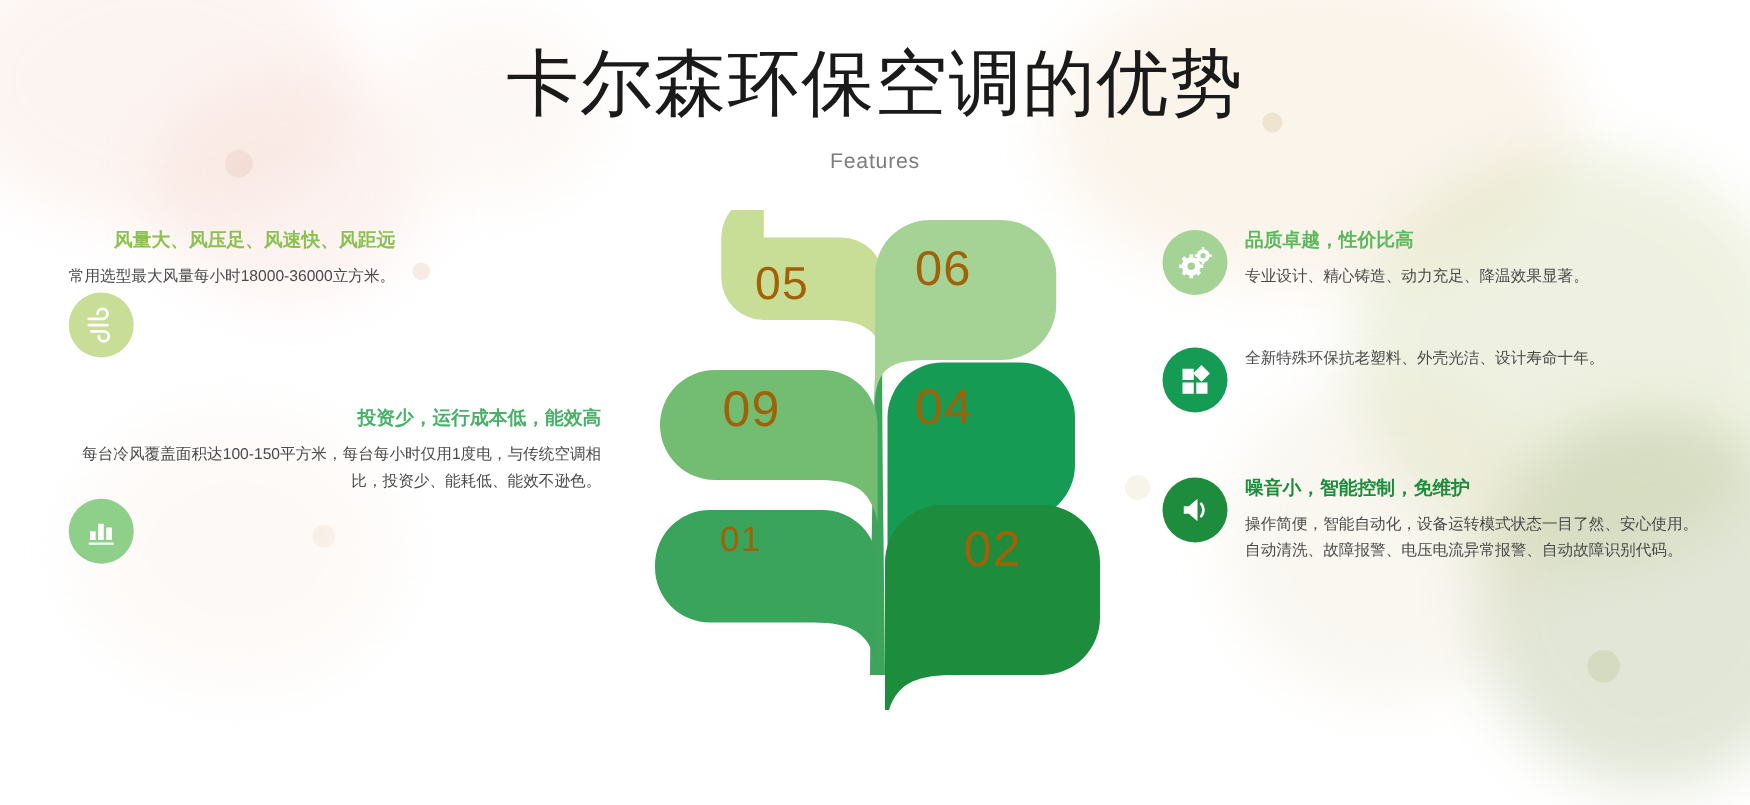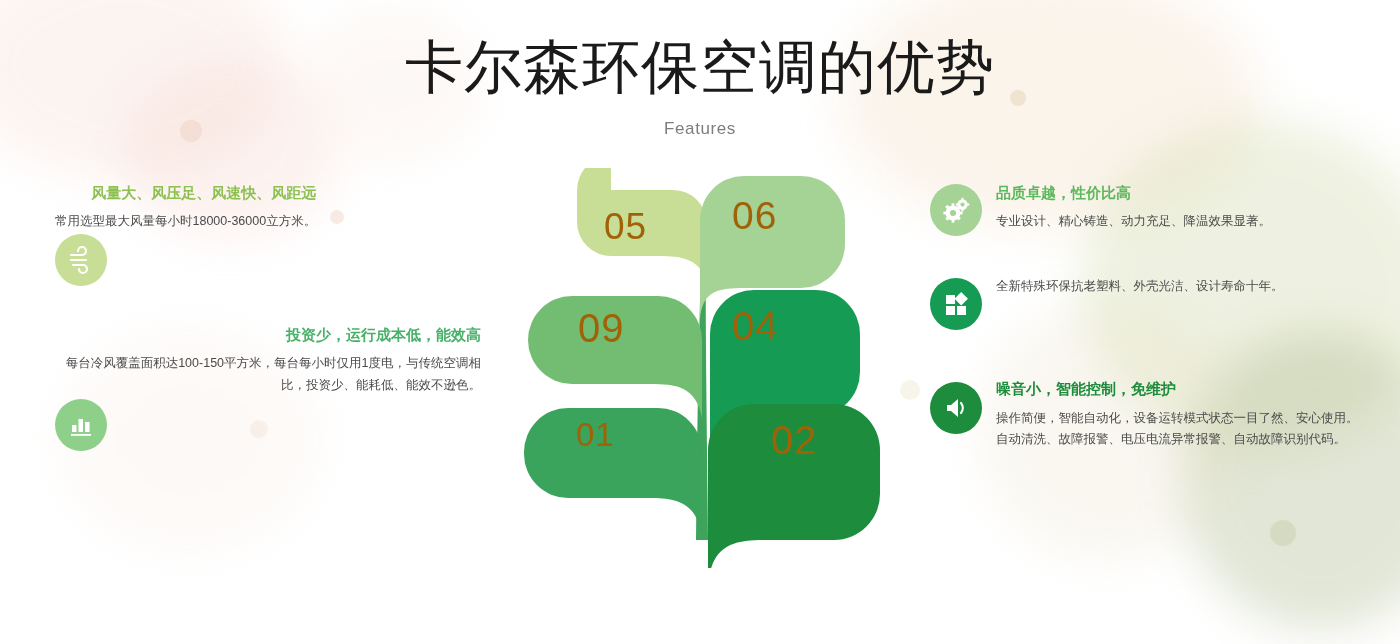--- a/index.html
+++ b/index.html
@@ -40,21 +40,21 @@
   .cluster { position: absolute; left: 516px; top: 168px; width: 380px; height: 400px; z-index: 3; }
   .cluster svg { display: block; }
   .leaf-num {
     position: absolute; color: #a16207; font-size: 38px; font-weight: 400;
     letter-spacing: 1px; line-height: 1; user-select: none;
   }
   .n05 { left: 88px;  top: 40px;  font-size: 37px; }
   .n06 { left: 216px; top: 28px;  font-size: 39px; text-align: right; }
   .n03 { left: 62px;  top: 140px; font-size: 40px; }
   .n04 { left: 216px; top: 138px; font-size: 40px; }
-  .n01 { left: 60px;  top: 250px; font-size: 33px; }
+  .n01 { left: 60px;  top: 250px; font-size: 28px; }
   .n02 { left: 255px; top: 252px; font-size: 40px; }
 
   
   .col { position: absolute; top: 182px; width: 440px; z-index: 4; }
   .col-left  { left: 55px;  }
   .col-right { left: 930px; }
 
   .feature { display: flex; align-items: flex-start; margin-bottom: 0; }
   .feature-text { flex: 1 1 auto; }
   .feature-title { font-size: 15px; font-weight: 700; line-height: 1.5; margin: 0 0 6px 0; }
@@ -68,21 +68,21 @@
     flex: 0 0 auto; width: 52px; height: 52px; border-radius: 50%;
     display: flex; align-items: center; justify-content: center; margin-top: 2px;
   }
   .icon-circle svg { display: block; }
 
   
   .col .feature:nth-child(1) { margin-top: 0px; }
   .col .feature:nth-child(2) { margin-top: 38px; }
   .col .feature:nth-child(3) { margin-top: 48px; }
   .col-right .feature:nth-child(2) { margin-top: 40px; }
-  .col-right .feature:nth-child(3) { margin-top: 50px; font-family: Liberation Mono, monospace; }
+  .col-right .feature:nth-child(3) { margin-top: 50px; }
 </style>
 </head>
 <body>
 
 <div class="bg-layer">
   <div class="blob b1"></div>
   <div class="blob b2"></div>
   <div class="blob b3"></div>
   <div class="blob b4"></div>
   <div class="blob b5"></div>

